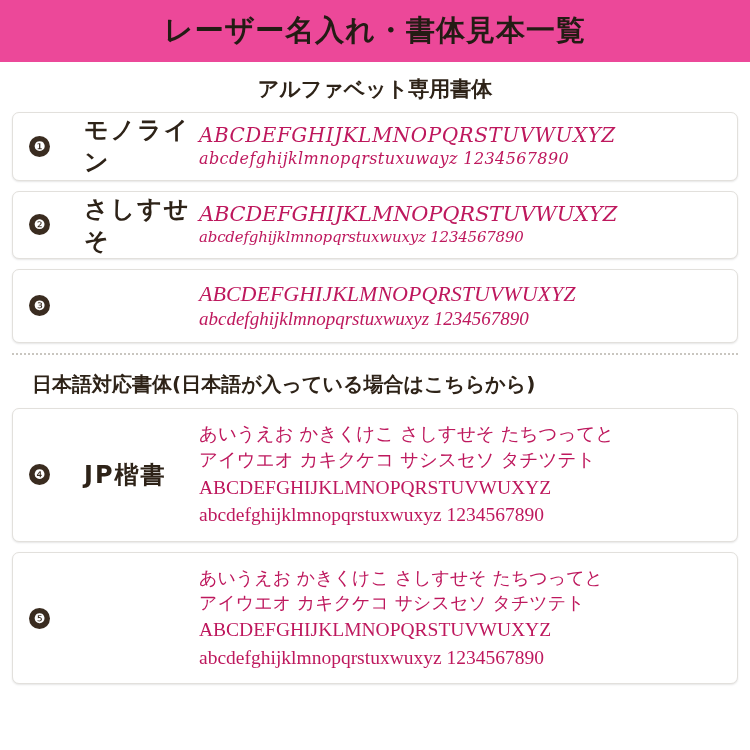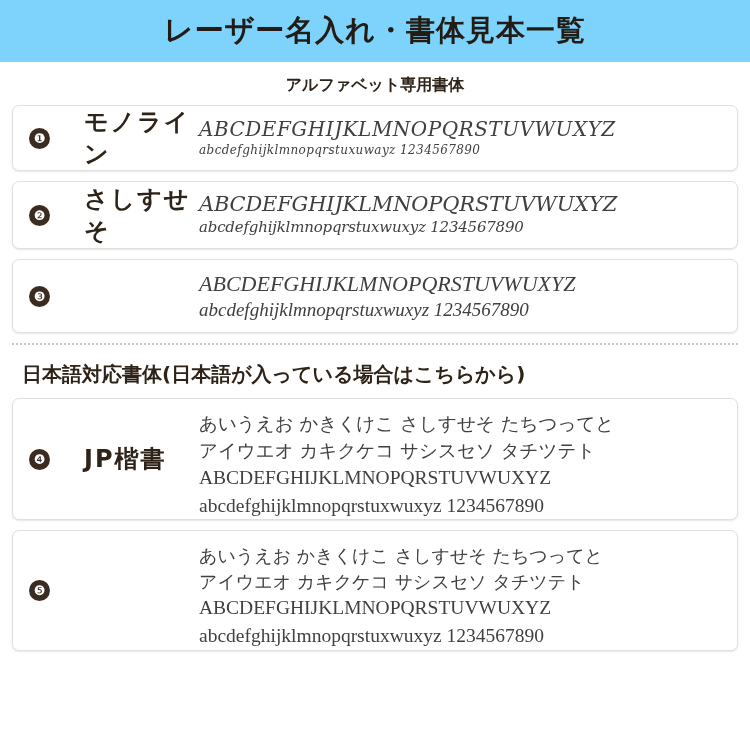--- a/index.html
+++ b/index.html
@@ -19,45 +19,45 @@
     width: 750px;
     height: 750px;
     box-sizing: border-box;
     padding: 0;
   }
 
   
   .header {
     position: relative;
     height: 62px;
-    background: #7dd3fc;
+    background: #ec4899;
     display: flex;
     align-items: center;
     justify-content: center;
   }
   .header-title {
     font-size: 29px;
     font-weight: bold;
     letter-spacing: 1px;
     color: #231c14;
     font-family: "DejaVu Sans", "Liberation Sans", sans-serif;
   }
 
   
   .section-title {
     text-align: center;
-    font-size: 16px;
+    font-size: 21px;
     font-weight: bold;
     color: #2e2318;
     padding: 13px 0 9px 0;
     font-family: "DejaVu Sans", "Liberation Sans", sans-serif;
   }
   .section-title.left {
     text-align: left;
-    padding-left: 22px;
+    padding-left: 32px;
     font-size: 20px;
     padding-top: 14px;
     padding-bottom: 10px;
   }
 
   
   .card {
     margin: 0 12px 10px 12px;
     background: #ffffff;
     border: 1px solid #e2e0dc;
@@ -91,39 +91,39 @@
   .label-text {
     font-size: 24px;
     font-weight: bold;
     letter-spacing: 2px;
     color: #2e2318;
     font-family: "DejaVu Sans", "Liberation Sans", sans-serif;
     margin-left: 25px;
   }
   .sample {
     flex: 1 1 auto;
-    color: #404040;
+    color: #be185d;
     padding: 10px 8px 10px 0;
   }
   .sample .line {
     white-space: nowrap;
   }
 
   
   .s-mono .line1 {
     font-family: "DejaVu Serif", serif;
     font-style: italic;
     font-size: 20px;
     letter-spacing: 0.5px;
     line-height: 1.25;
   }
   .s-mono .line2 {
     font-family: "DejaVu Serif", serif;
     font-style: italic;
-    font-size: 12px;
+    font-size: 16px;
     letter-spacing: 0.4px;
     line-height: 1.35;
   }
   .s-cursive .line1 {
     font-family: "DejaVu Serif", serif;
     font-style: italic;
     font-size: 21px;
     letter-spacing: -0.2px;
     line-height: 1.2;
   }
@@ -146,21 +146,21 @@
     font-size: 19px;
     line-height: 1.3;
   }
 
   
   .jp-card .card-label {
     width: 186px;
     flex: 0 0 186px;
   }
   .s-jp {
-    padding: 12px 6px 0 0;
+    padding: 12px 6px 12px 0;
   }
   .s-jp .jline {
     font-size: 18.5px;
     line-height: 1.42;
     white-space: nowrap;
   }
   .s-kaisho .jline {
     font-family: "DejaVu Serif", serif;
   }
   .s-kaisho .jline.lat {

